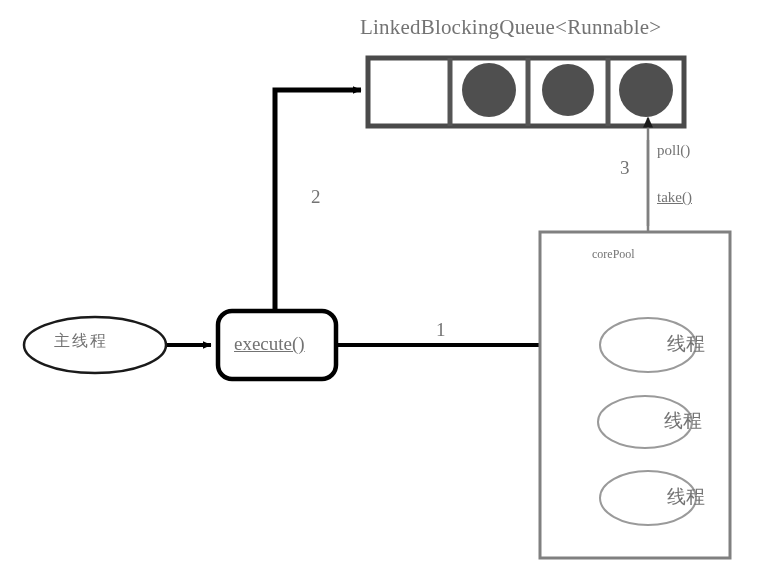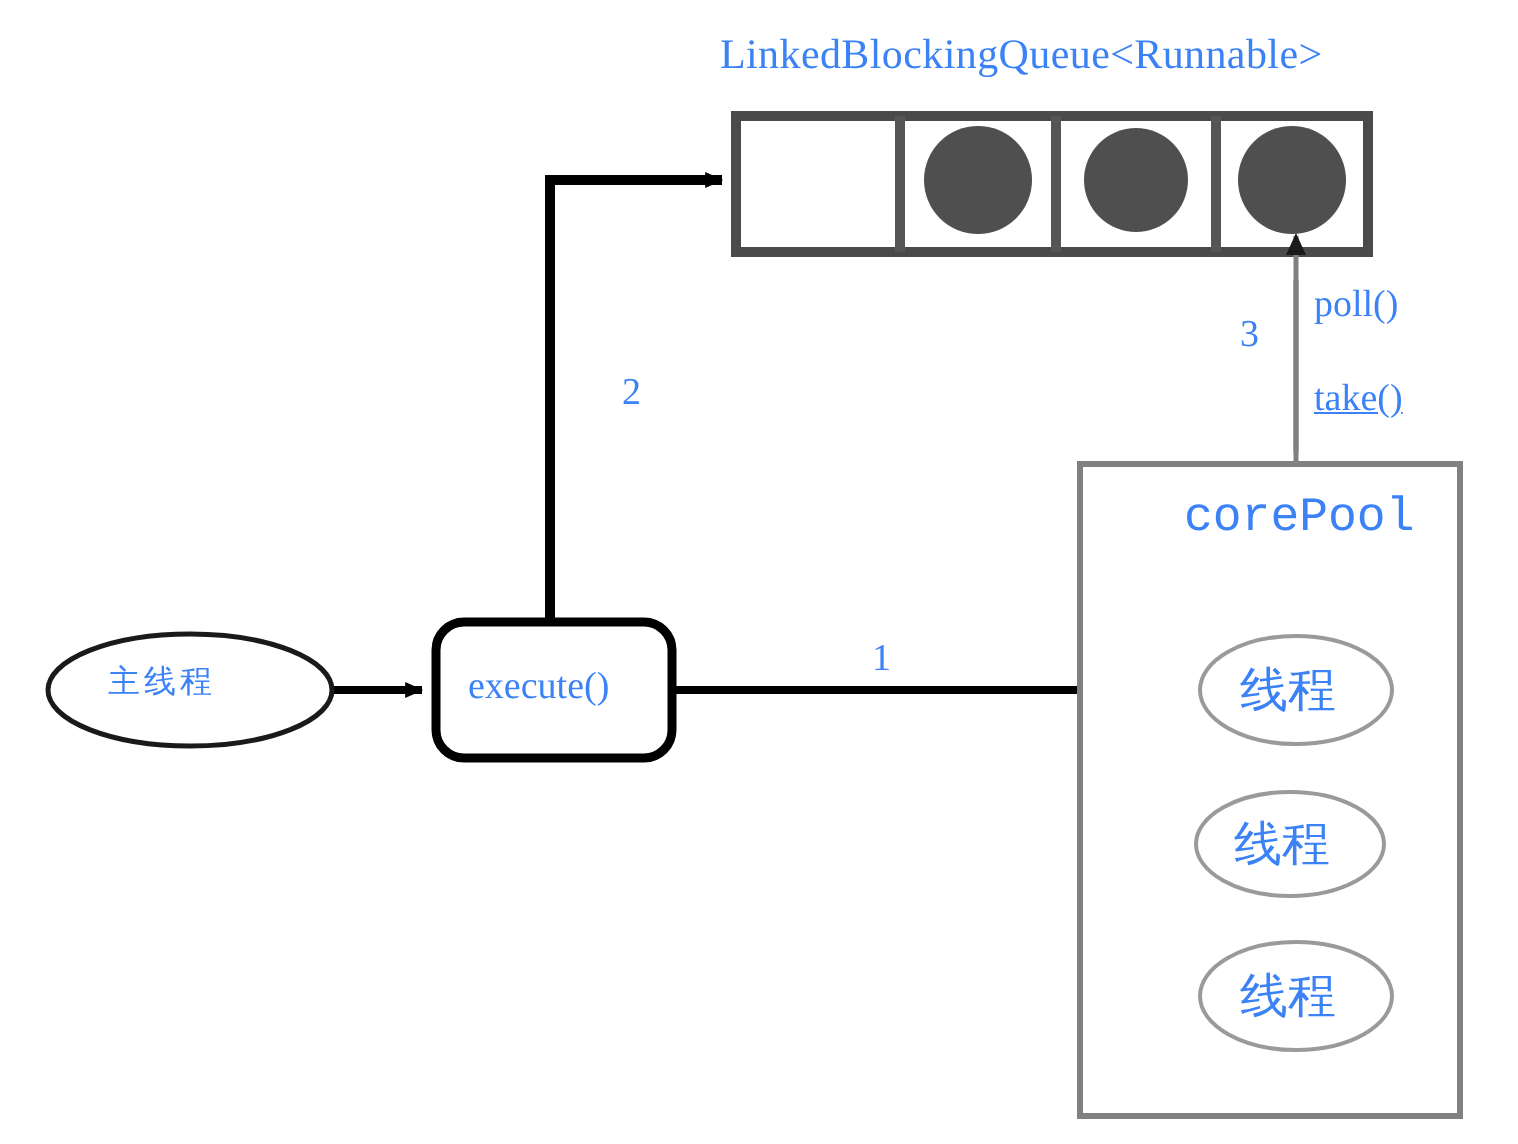--- a/index.html
+++ b/index.html
@@ -18,45 +18,46 @@
   svg.layer {
     position: absolute;
     left: 0;
     top: 0;
     width: 759px;
     height: 572px;
   }
   .txt {
     position: absolute;
     white-space: nowrap;
-    color: #3b82f6;
+    color: #737373;
     font-family: "Liberation Serif", "DejaVu Serif", serif;
     line-height: 1;
     user-select: none;
   }
   .queue-title {
     font-size: 21px;
     letter-spacing: 0.2px;
   }
   .label-num {
     font-size: 19px;
   }
   .label-call {
-    font-size: 19px;
+    font-size: 15px;
   }
   .label-corepool {
-    font-size: 24px;
-    font-family: Liberation Mono, monospace;
+    font-size: 12px;
   }
   .label-exec {
     font-size: 19px;
+    text-decoration: underline;
   }
   .label-cn {
-    font-size: 24px;
+    font-size: 19px;
     font-family: Liberation Serif, serif;
+    margin-left: 47px;
   }
   .label-main {
     font-size: 16px;
     letter-spacing: 2px;
     font-family: "DejaVu Sans", "Liberation Sans", sans-serif;
   }
 </style>
 </head>
 <body>
 

